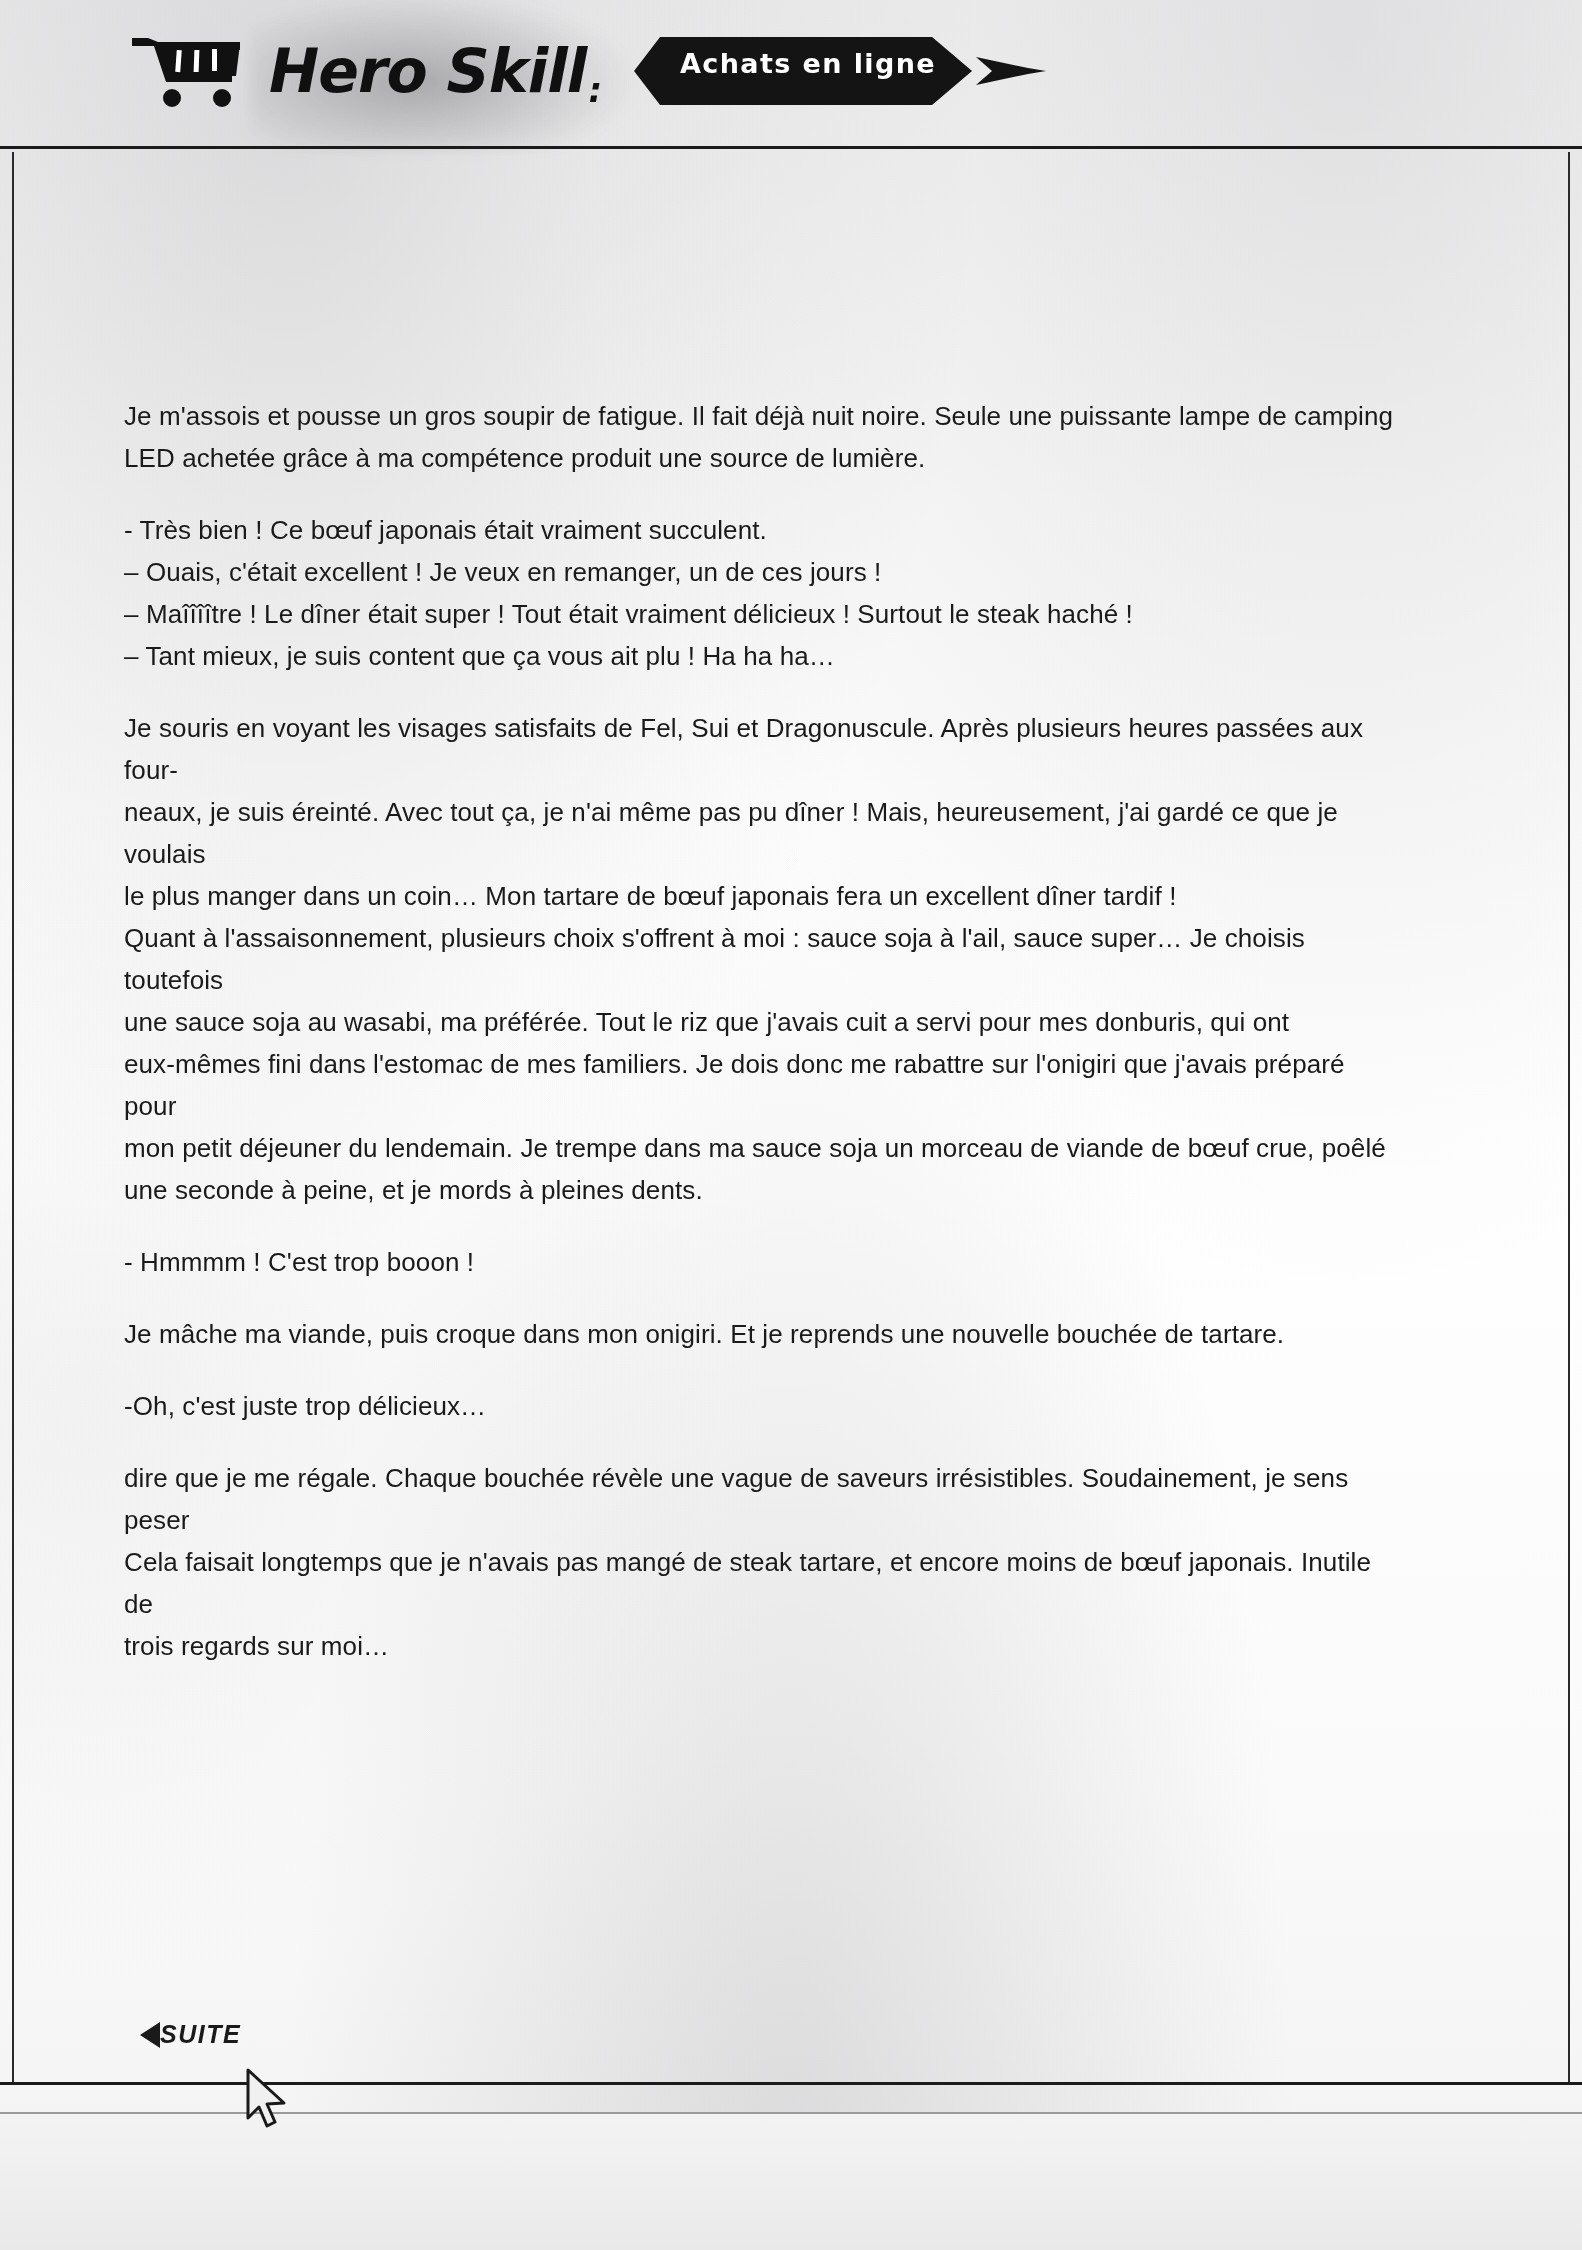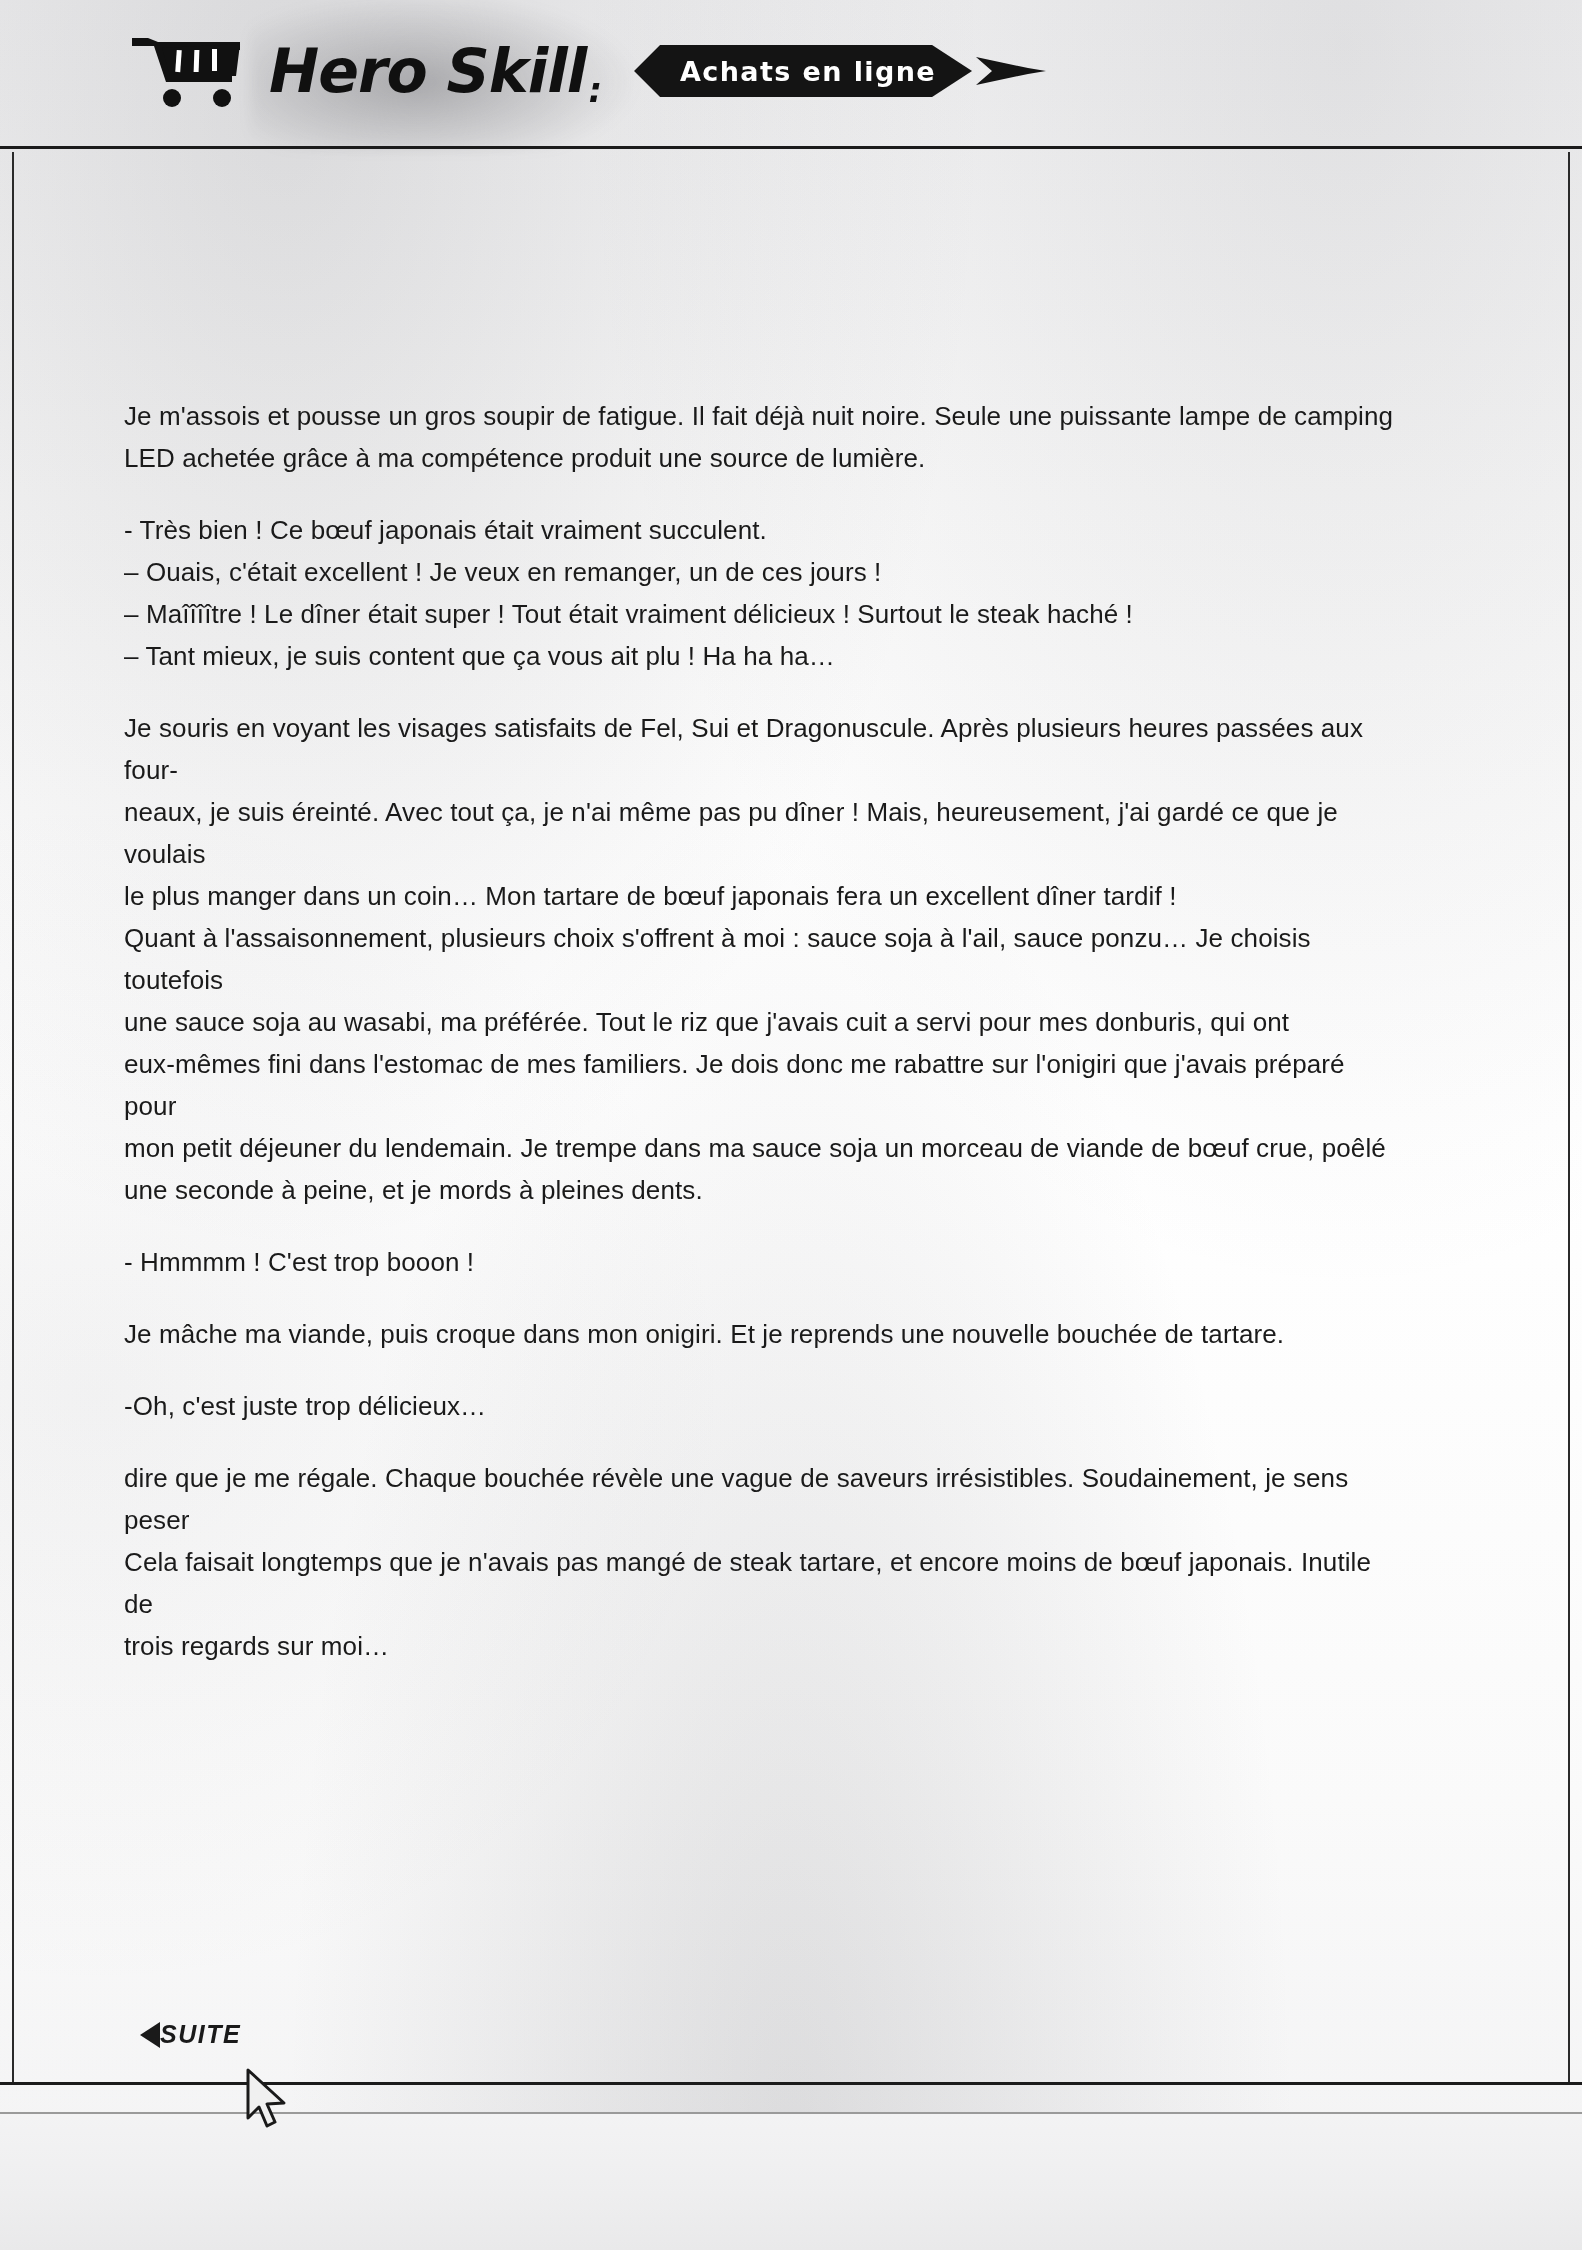--- a/index.html
+++ b/index.html
@@ -102,21 +102,21 @@
     height: 62px;
     display: flex;
     align-items: center;
   }
   .banner-shape {
     position: relative;
     height: 52px;
     background: #141414;
     display: flex;
     align-items: center;
-    padding: 0 36px 0 46px;
+    padding: 0 36px 16px 46px;
     clip-path: polygon(0% 50%, 26px 0%, calc(100% - 40px) 0%, 100% 50%, calc(100% - 40px) 100%, 26px 100%);
   }
   .banner-text {
     font-family: "DejaVu Sans", sans-serif;
     font-weight: bold;
     font-size: 27px;
     color: #ffffff;
     letter-spacing: 1.4px;
     white-space: nowrap;
   }
@@ -273,21 +273,21 @@
       <span class="line">- Très bien ! Ce bœuf japonais était vraiment succulent.</span>
       <span class="line">– Ouais, c'était excellent ! Je veux en remanger, un de ces jours !</span>
       <span class="line">– Maîîîître ! Le dîner était super ! Tout était vraiment délicieux ! Surtout le steak haché !</span>
       <span class="line">– Tant mieux, je suis content que ça vous ait plu ! Ha ha ha…</span>
     </p>
 
     <p class="para">
       <span class="line">Je souris en voyant les visages satisfaits de Fel, Sui et Dragonuscule. Après plusieurs heures passées aux four-</span>
       <span class="line">neaux, je suis éreinté. Avec tout ça, je n'ai même pas pu dîner ! Mais, heureusement, j'ai gardé ce que je voulais</span>
       <span class="line">le plus manger dans un coin… Mon tartare de bœuf japonais fera un excellent dîner tardif !</span>
-      <span class="line">Quant à l'assaisonnement, plusieurs choix s'offrent à moi : sauce soja à l'ail, sauce ponzu… Je choisis toutefois</span>
+      <span class="line">Quant à l'assaisonnement, plusieurs choix s'offrent à moi : sauce soja à l'ail, sauce super… Je choisis toutefois</span>
       <span class="line">une sauce soja au wasabi, ma préférée. Tout le riz que j'avais cuit a servi pour mes donburis, qui ont</span>
       <span class="line">eux-mêmes fini dans l'estomac de mes familiers. Je dois donc me rabattre sur l'onigiri que j'avais préparé pour</span>
       <span class="line">mon petit déjeuner du lendemain. Je trempe dans ma sauce soja un morceau de viande de bœuf crue, poêlé</span>
       <span class="line">une seconde à peine, et je mords à pleines dents.</span>
     </p>
 
     <p class="para">
       <span class="line">- Hmmmm ! C'est trop booon !</span>
     </p>
 

